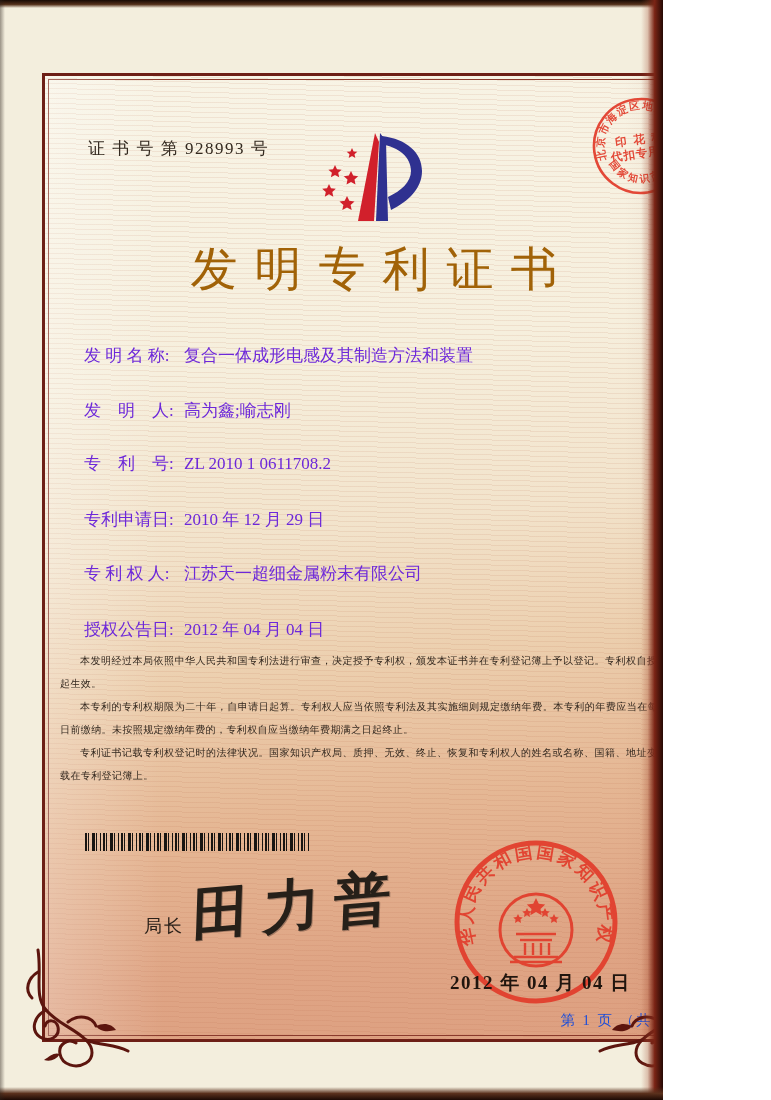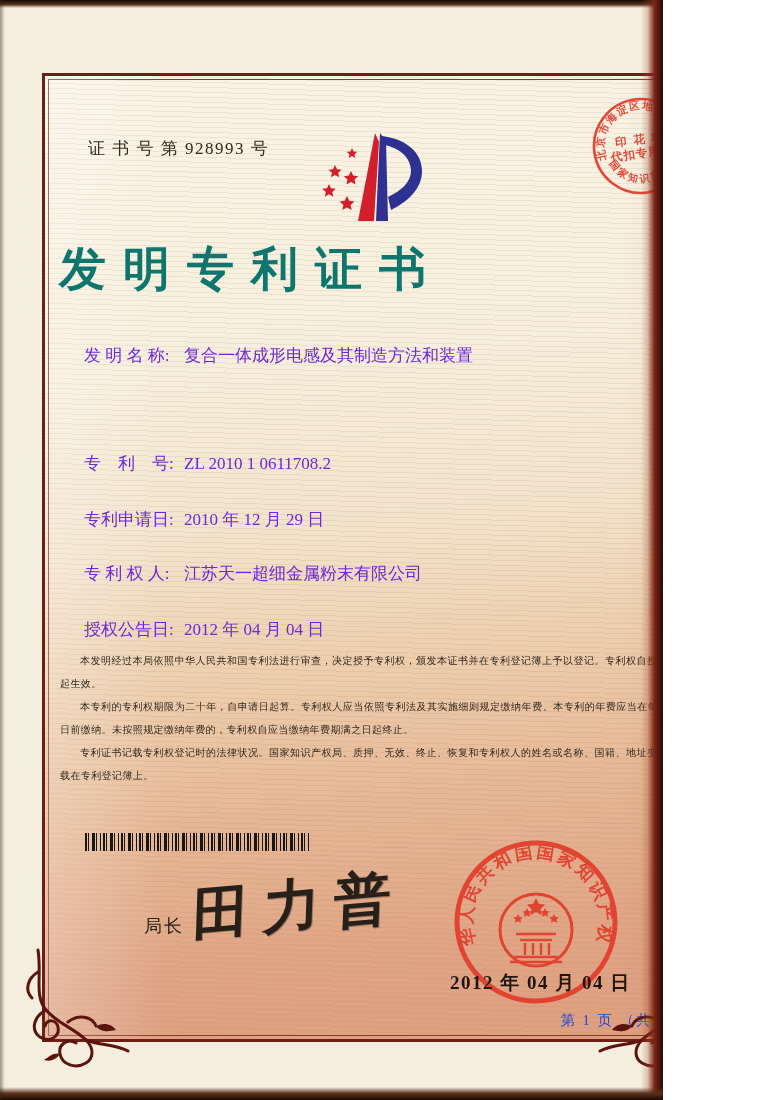--- a/index.html
+++ b/index.html
@@ -17,21 +17,21 @@
   .frame{position:absolute;left:42px;top:73px;width:664px;height:969px;border:3px solid #6d1f16;box-sizing:border-box;
     background:
       repeating-linear-gradient(1.5deg, rgba(186,104,74,.12) 0 1px, rgba(0,0,0,0) 1px 5px),
       linear-gradient(173deg,#f8f4e6 0%,#f6efdd 30%,#f2e3cb 47%,#eccfae 60%,#e5b794 74%,#dfa585 88%,#dd9f80 100%);}
   .frame::before{content:"";position:absolute;left:3px;top:3px;right:3px;bottom:3px;border:1px solid #8a3a2c;}
   .frame::after{content:"";position:absolute;inset:0;background:linear-gradient(90deg,rgba(255,255,255,.25),rgba(255,255,255,0) 18%,rgba(0,0,0,0) 88%,rgba(120,55,35,.10));pointer-events:none;}
 
   .abs{position:absolute;}
 
   .cert-no{left:88px;top:137px;font-size:17px;letter-spacing:1.5px;color:#33291f;}
-  .title{left:42px;top:238px;width:664px;text-align:left;font-size:47px;font-weight:700;letter-spacing:17px;text-indent:17px;color:#0f766e;}
+  .title{left:42px;top:238px;width:664px;text-align:center;font-size:47px;font-weight:400;letter-spacing:17px;text-indent:17px;color:#a16207;}
 
   .row{left:84px;font-size:17px;color:#6d28d9;white-space:nowrap;}
   .row .lab{display:inline-block;min-width:96px;}
   .row .val{margin-left:4px;}
 
   .body-text{left:60px;top:649px;width:650px;font-size:10px;line-height:23px;color:#33281f;letter-spacing:.4px;text-align:justify;}
   .body-text p{margin:0;text-indent:2em;}
 
   .barcode{left:85px;top:833px;width:224px;height:18px;
     background:repeating-linear-gradient(90deg,#181512 0 2px,rgba(0,0,0,0) 2px 3px,#181512 3px 4px,rgba(0,0,0,0) 4px 7px,#181512 7px 10px,rgba(0,0,0,0) 10px 11px,#181512 11px 12px,rgba(0,0,0,0) 12px 15px,#181512 15px 16px,rgba(0,0,0,0) 16px 18px);}
@@ -91,20 +91,23 @@
       <polygon points="62,2 68,10 70,90 58,90"></polygon>
       <path d="M64 5 C 89 8 104 22 104 40 C 104 57 91 70 73 79 L 70 66 C 83 60 93 51 93 40 C 93 27 82 16 62 13 Z"></path>
     </g>
   </svg>
 
   <div class="abs title">发明专利证书</div>
 
   <div class="abs row" style="top:344px">
     <span class="lab">发 明 名 称:</span><span class="val">复合一体成形电感及其制造方法和装置</span>
   </div>
+  <div class="abs row" style="top:399px">
+    <span class="lab">发　明　人:</span><span class="val">高为鑫;喻志刚</span>
+  </div>
   <div class="abs row" style="top:452px">
     <span class="lab">专　利　号:</span><span class="val">ZL 2010 1 0611708.2</span>
   </div>
   <div class="abs row" style="top:508px">
     <span class="lab">专利申请日:</span><span class="val">2010 年 12 月 29 日</span>
   </div>
   <div class="abs row" style="top:562px">
     <span class="lab">专 利 权 人:</span><span class="val">江苏天一超细金属粉末有限公司</span>
   </div>
   <div class="abs row" style="top:618px">

